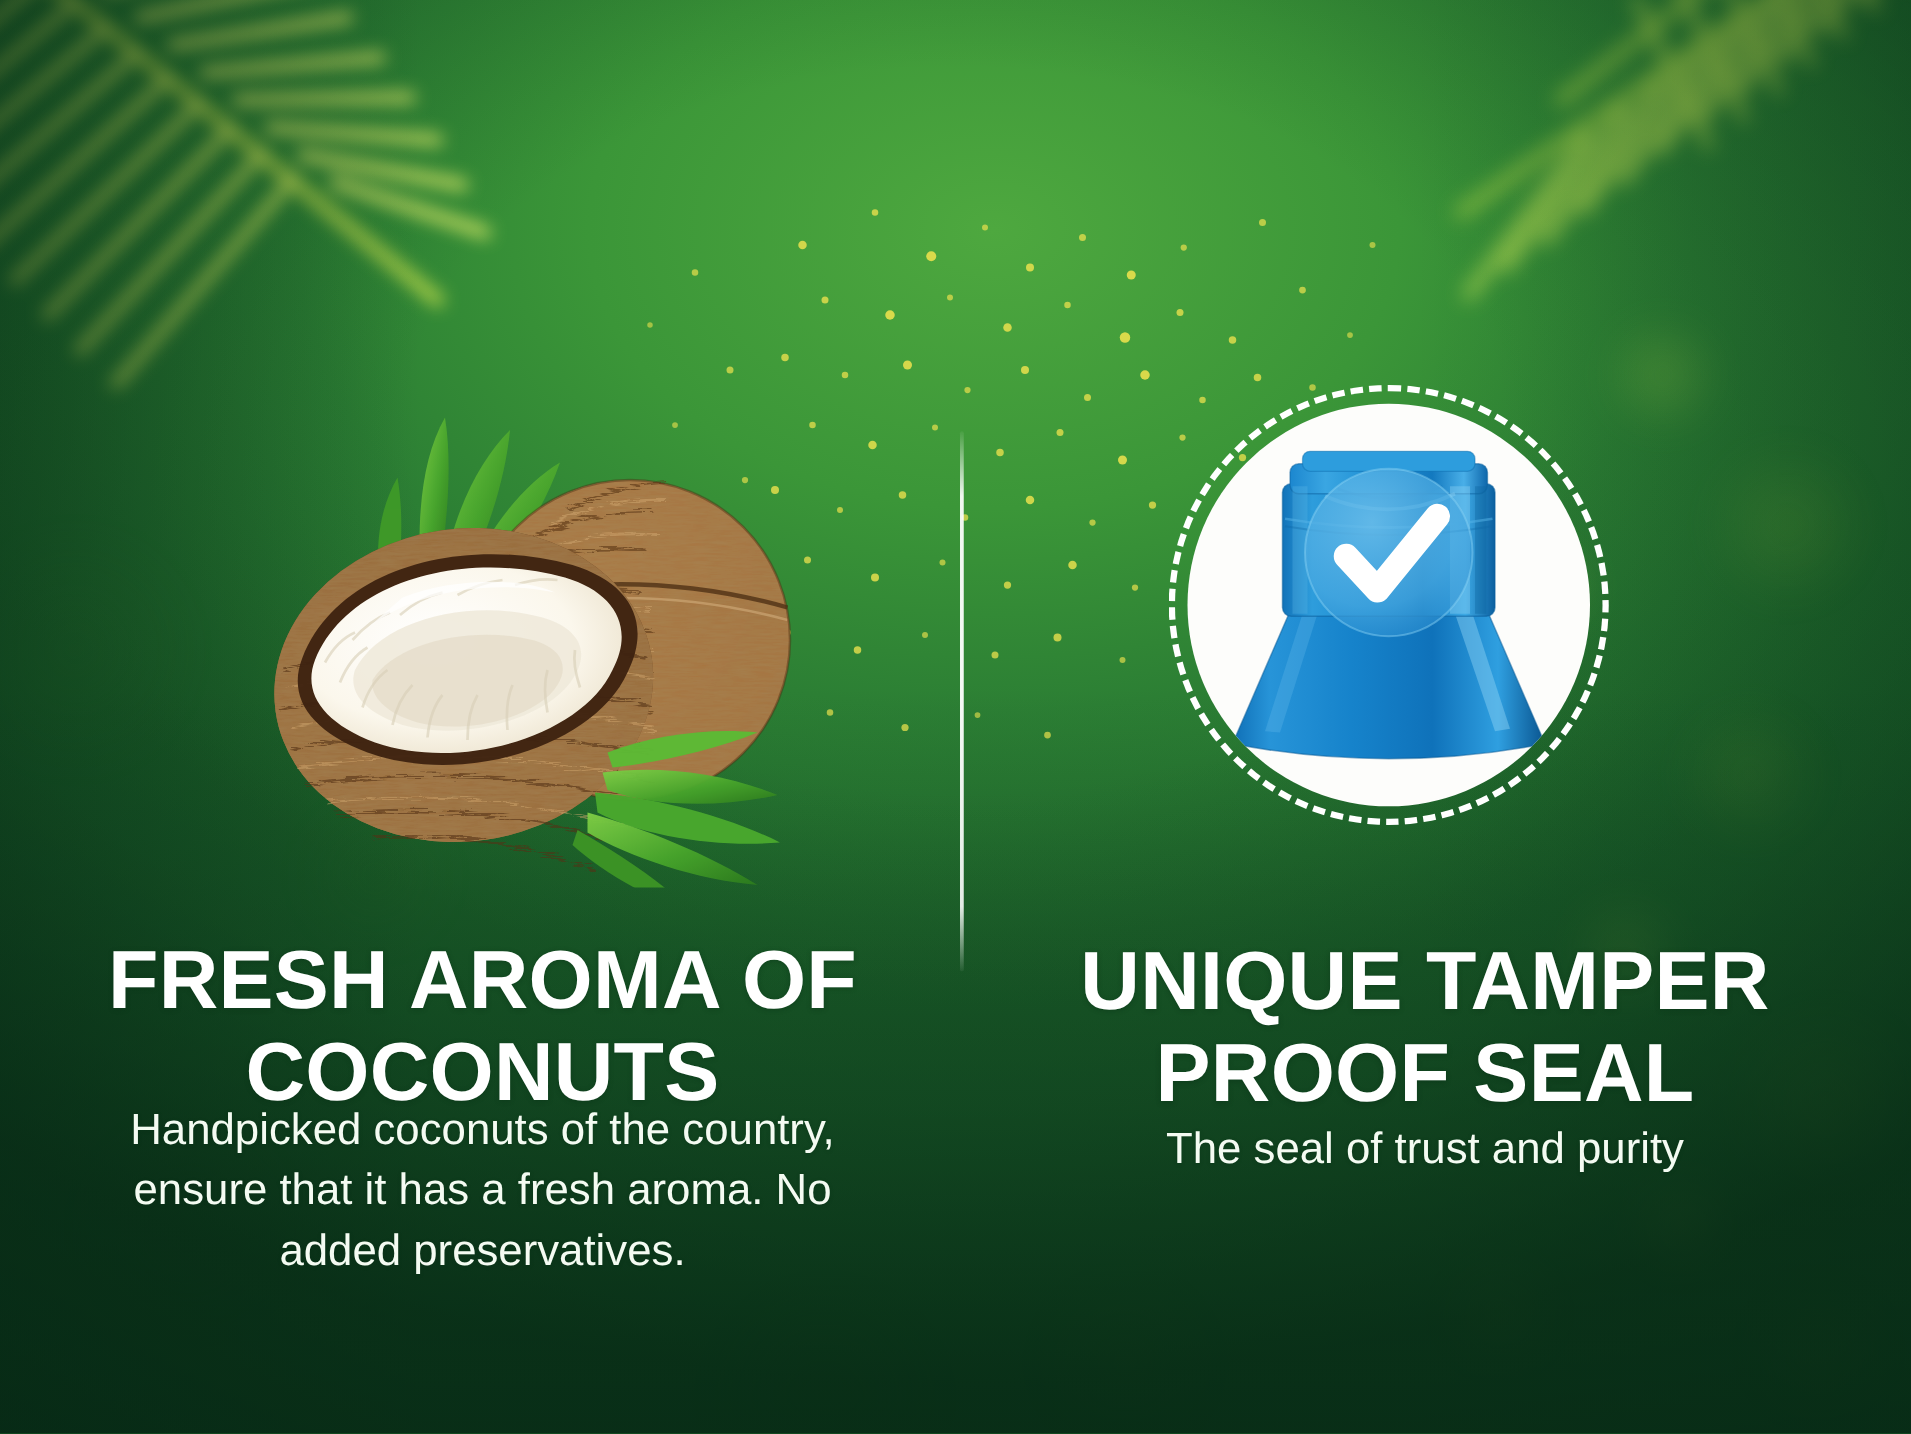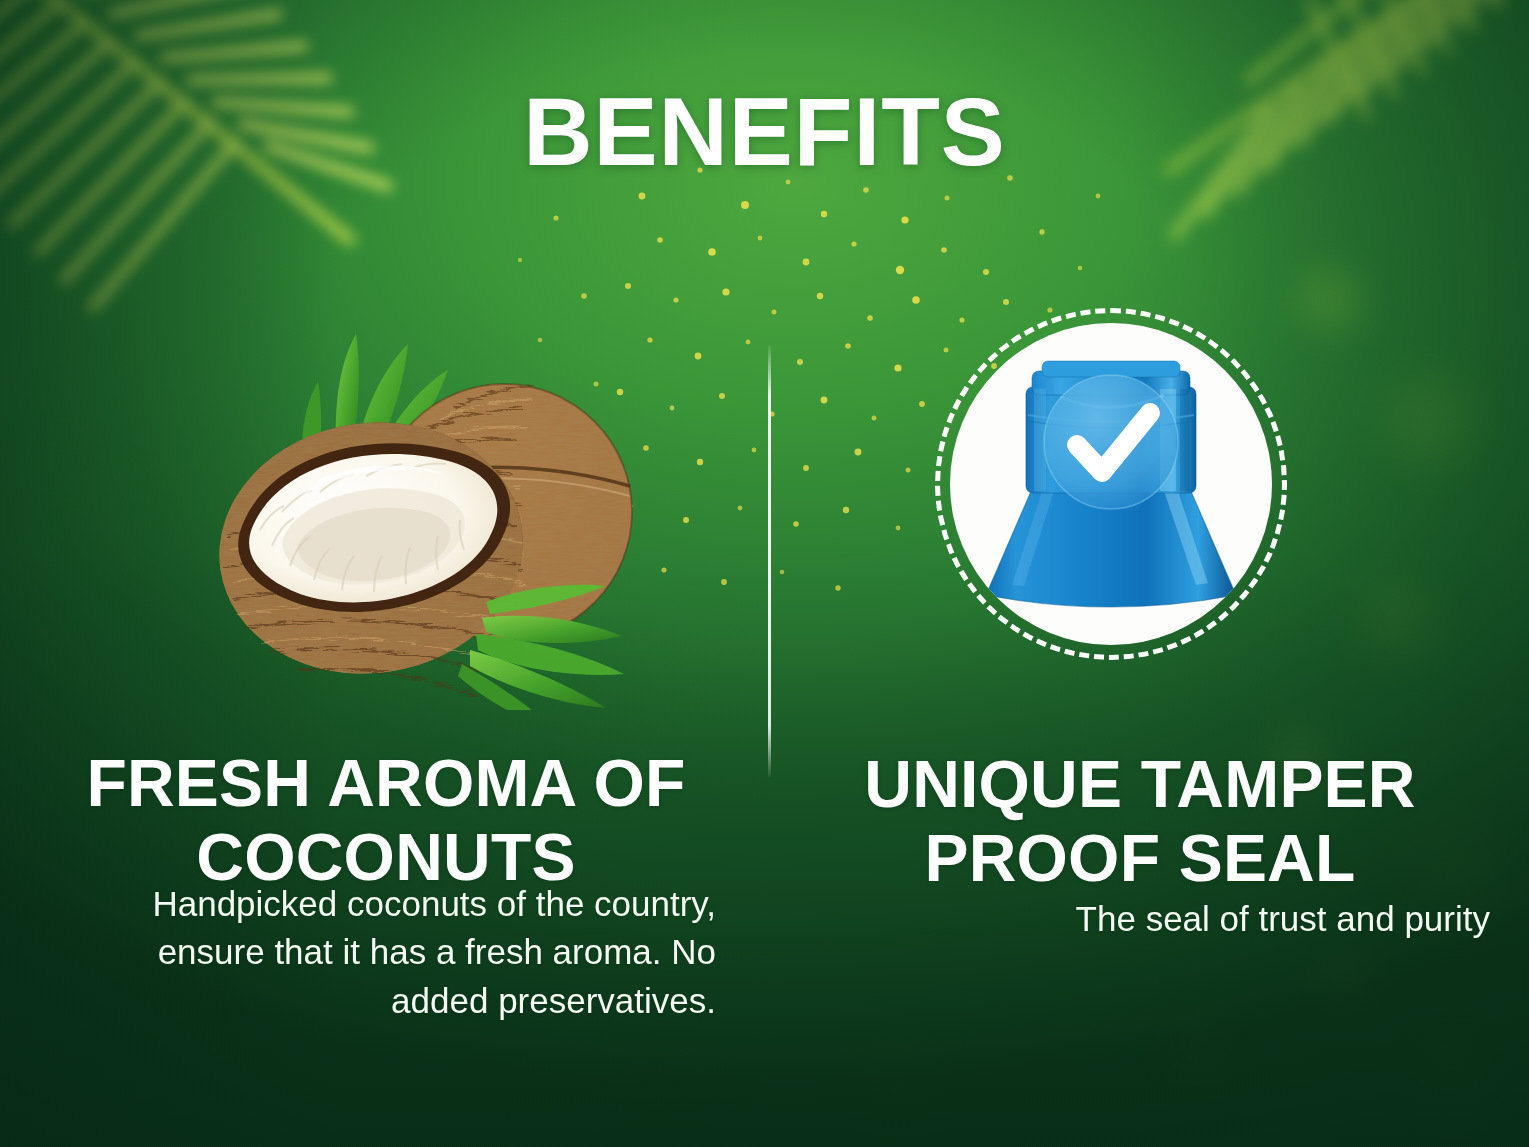--- a/index.html
+++ b/index.html
@@ -151,21 +151,21 @@
     color: #ffffff;
     font-size: 66px;
     font-weight: 700;
     line-height: 1.12;
     letter-spacing: .2px;
     text-shadow: 0 1px 4px rgba(8,48,22,.45);
   }
   .subline {
     position: absolute;
     width: 100%;
-    text-align: right;
+    text-align: center;
     color: #f4fbf2;
     font-size: 35px;
     font-weight: 400;
     line-height: 1.38;
     text-shadow: 0 1px 3px rgba(8,48,22,.40);
   }
   .hl-left  { top: 447px; left: 0; }
   .sub-left { top: 580px; left: 20px; width: 660px; }
   .hl-right  { top: 448px; left: 0; }
   .sub-right { top: 568px; left: 0; margin-top: 27px; }
@@ -325,21 +325,20 @@
       <circle cx="1042" cy="232" r="2.7" opacity=".72"></circle>
         <circle cx="1080" cy="268" r="2.3" opacity=".62"></circle>
       <circle cx="1050" cy="310" r="2.6" opacity=".68"></circle>
         <circle cx="1098" cy="196" r="2.4" opacity=".64"></circle>
       <circle cx="1010" cy="178" r="2.8" opacity=".72"></circle>
     </g>
   </svg>
 
   <div class="divider"></div>
 
-  <div class="title">BENEFITS</div>
 
   <div class="col col-left">
 
     <svg class="art-left" viewBox="0 0 470 380">
       <defs>
         <radialGradient id="huskBack" cx="38%" cy="30%" r="78%">
           <stop offset="0%" stop-color="#c99a62"></stop>
           <stop offset="45%" stop-color="#a87641"></stop>
           <stop offset="100%" stop-color="#6e4521"></stop>
         </radialGradient>

